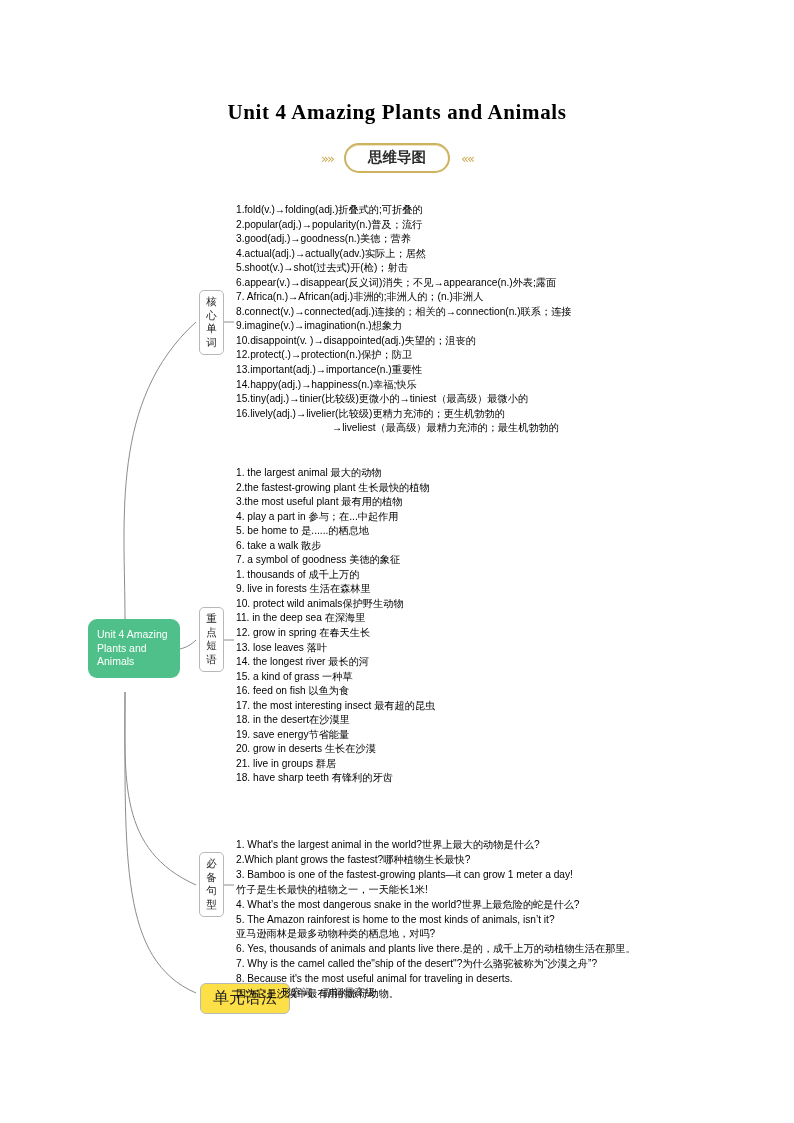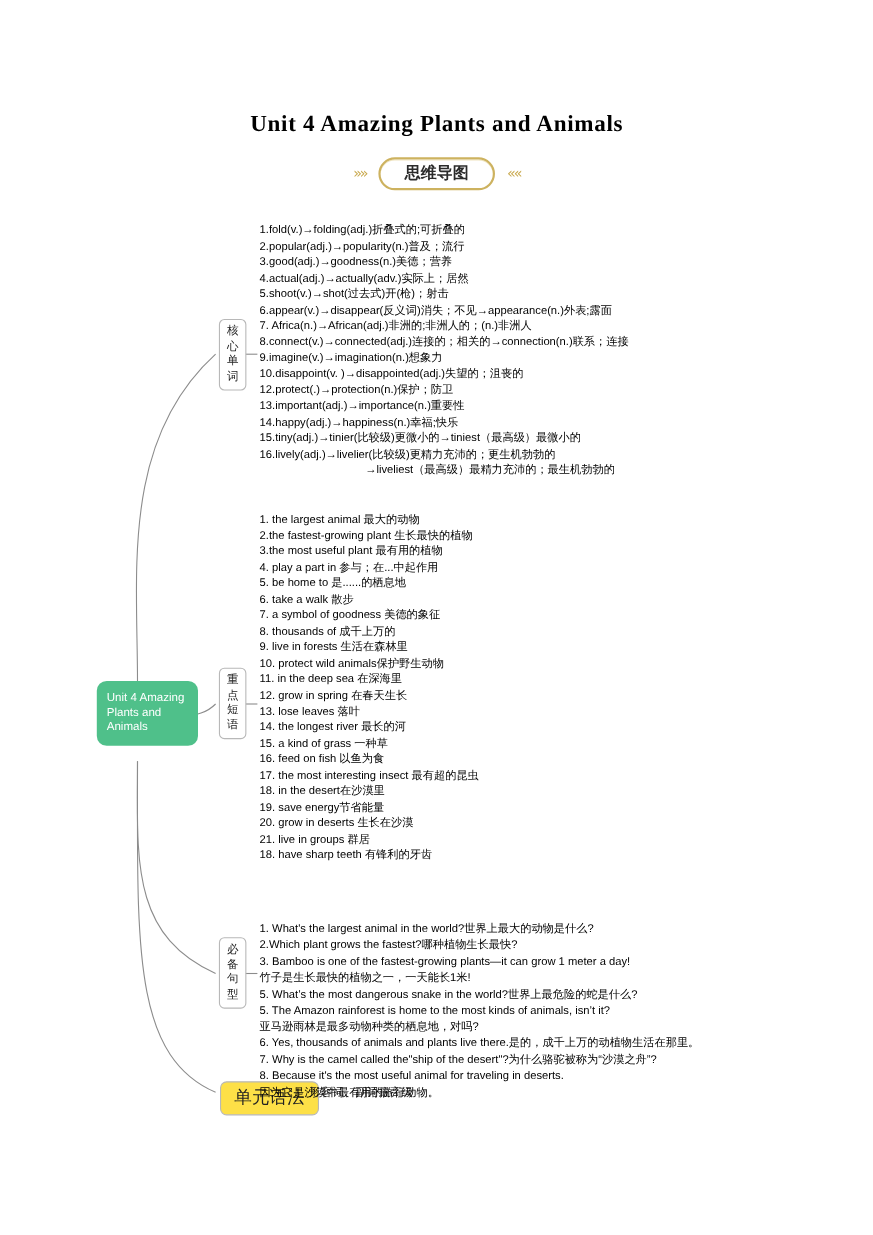--- a/index.html
+++ b/index.html
@@ -168,42 +168,42 @@
       <div class="ln indent">→liveliest（最高级）最精力充沛的；最生机勃勃的</div>
     </div>
   <div class="block" id="phrases">
       <div class="ln">1. the largest animal 最大的动物</div>
       <div class="ln">2.the fastest-growing plant 生长最快的植物</div>
       <div class="ln">3.the most useful plant 最有用的植物</div>
       <div class="ln">4. play a part in 参与；在...中起作用</div>
       <div class="ln">5. be home to 是......的栖息地</div>
       <div class="ln">6. take a walk 散步</div>
       <div class="ln">7. a symbol of goodness 美德的象征</div>
-      <div class="ln">8. thousands of 成千上万的</div>
+      <div class="ln">1. thousands of 成千上万的</div>
       <div class="ln">9. live in forests 生活在森林里</div>
       <div class="ln">10. protect wild animals保护野生动物</div>
       <div class="ln">11. in the deep sea 在深海里</div>
       <div class="ln">12. grow in spring 在春天生长</div>
       <div class="ln">13. lose leaves 落叶</div>
       <div class="ln">14. the longest river 最长的河</div>
       <div class="ln">15. a kind of grass 一种草</div>
       <div class="ln">16. feed on fish 以鱼为食</div>
       <div class="ln">17. the most interesting insect 最有超的昆虫</div>
       <div class="ln">18. in the desert在沙漠里</div>
       <div class="ln">19. save energy节省能量</div>
       <div class="ln">20. grow in deserts 生长在沙漠</div>
       <div class="ln">21. live in groups 群居</div>
       <div class="ln">18. have sharp teeth 有锋利的牙齿</div>
     </div>
   <div class="block" id="sentences">
       <div class="ln">1. What's the largest animal in the world?世界上最大的动物是什么?</div>
       <div class="ln">2.Which plant grows the fastest?哪种植物生长最快?</div>
       <div class="ln">3. Bamboo is one of the fastest-growing plants—it can grow 1 meter a day!</div>
       <div class="ln">竹子是生长最快的植物之一，一天能长1米!</div>
-      <div class="ln">5. What’s the most dangerous snake in the world?世界上最危险的蛇是什么?</div>
+      <div class="ln">4. What’s the most dangerous snake in the world?世界上最危险的蛇是什么?</div>
       <div class="ln">5. The Amazon rainforest is home to the most kinds of animals, isn’t it?</div>
       <div class="ln">亚马逊雨林是最多动物种类的栖息地，对吗?</div>
       <div class="ln">6. Yes, thousands of animals and plants live there.是的，成千上万的动植物生活在那里。</div>
       <div class="ln">7. Why is the camel called the"ship of the desert"?为什么骆驼被称为“沙漠之舟”?</div>
       <div class="ln">8. Because it's the most useful animal for traveling in deserts.</div>
       <div class="ln">因为它是沙漠中最有用的旅行动物。</div>
     </div>
 
 </div>
 

